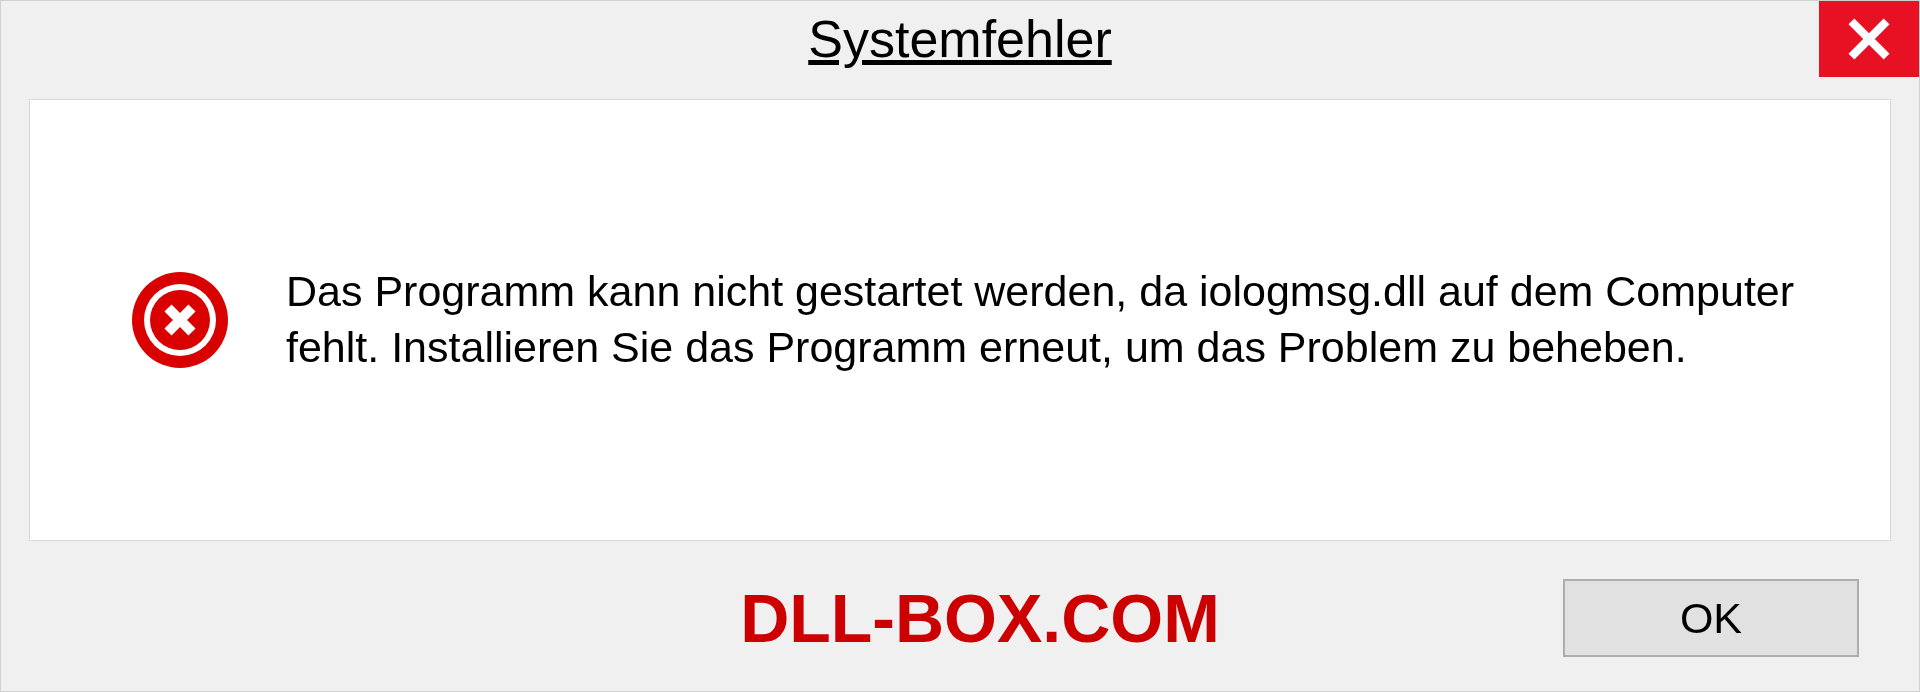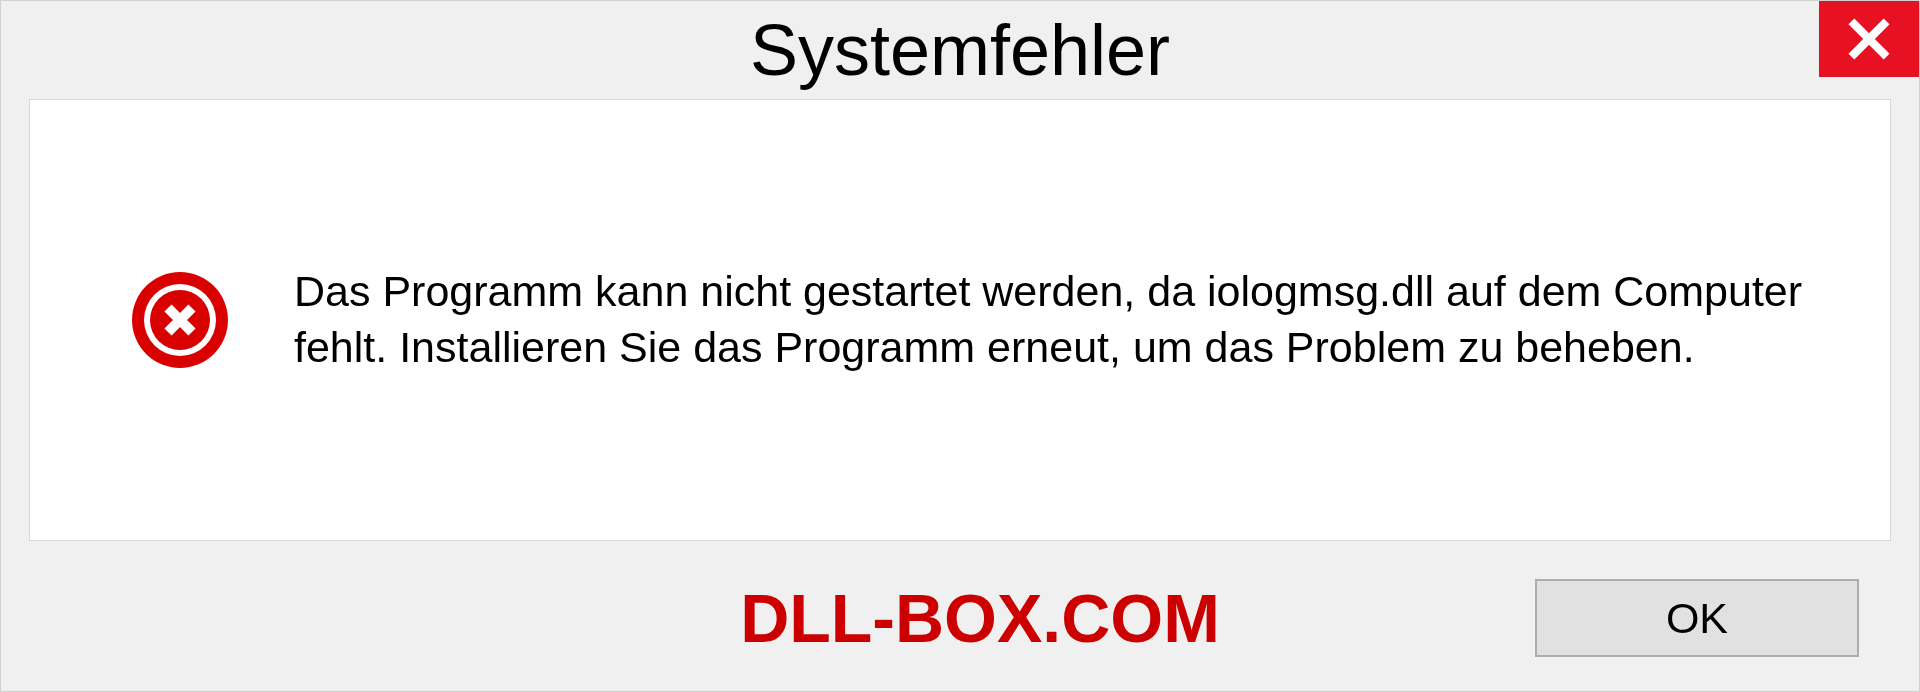--- a/index.html
+++ b/index.html
@@ -23,25 +23,26 @@
       flex-direction: column;
     }
     .titlebar {
       display: flex;
       align-items: flex-start;
       justify-content: center;
       position: relative;
       height: 90px;
     }
     .title {
-      font-size: 72px;
+      font-size: 52px;
       color: #000;
       font-weight: 400;
       text-align: center;
       padding-top: 8px;
+      text-decoration: underline;
     }
     .close-btn {
       position: absolute;
       right: 0;
       top: 0;
       width: 100px;
       height: 76px;
       background: #e81123;
       display: flex;
       align-items: center;
@@ -53,21 +54,20 @@
       height: 44px;
     }
     .content-panel {
       background: #ffffff;
       border: 1px solid #d8d8d8;
       margin: 8px 28px 20px 28px;
       flex: 1;
       display: flex;
       align-items: center;
       padding: 40px 60px 40px 100px;
-      gap: 8px;
     }
     .error-icon {
       width: 100px;
       height: 100px;
       flex-shrink: 0;
       margin-right: 56px;
     }
     .message {
       font-size: 43px;
       color: #000;
@@ -86,21 +86,21 @@
       position: absolute;
       left: 50%;
       transform: translateX(-50%);
       font-size: 68px;
       font-weight: 900;
       color: #cc0000;
       letter-spacing: 0px;
       font-family: Arial, sans-serif;
     }
     .ok-btn {
-      width: 324px;
+      width: 296px;
       height: 78px;
       background: #e1e1e1;
       border: 2px solid #adadad;
       font-size: 43px;
       color: #000;
       font-family: inherit;
       cursor: pointer;
     }
   </style>
 </head>

